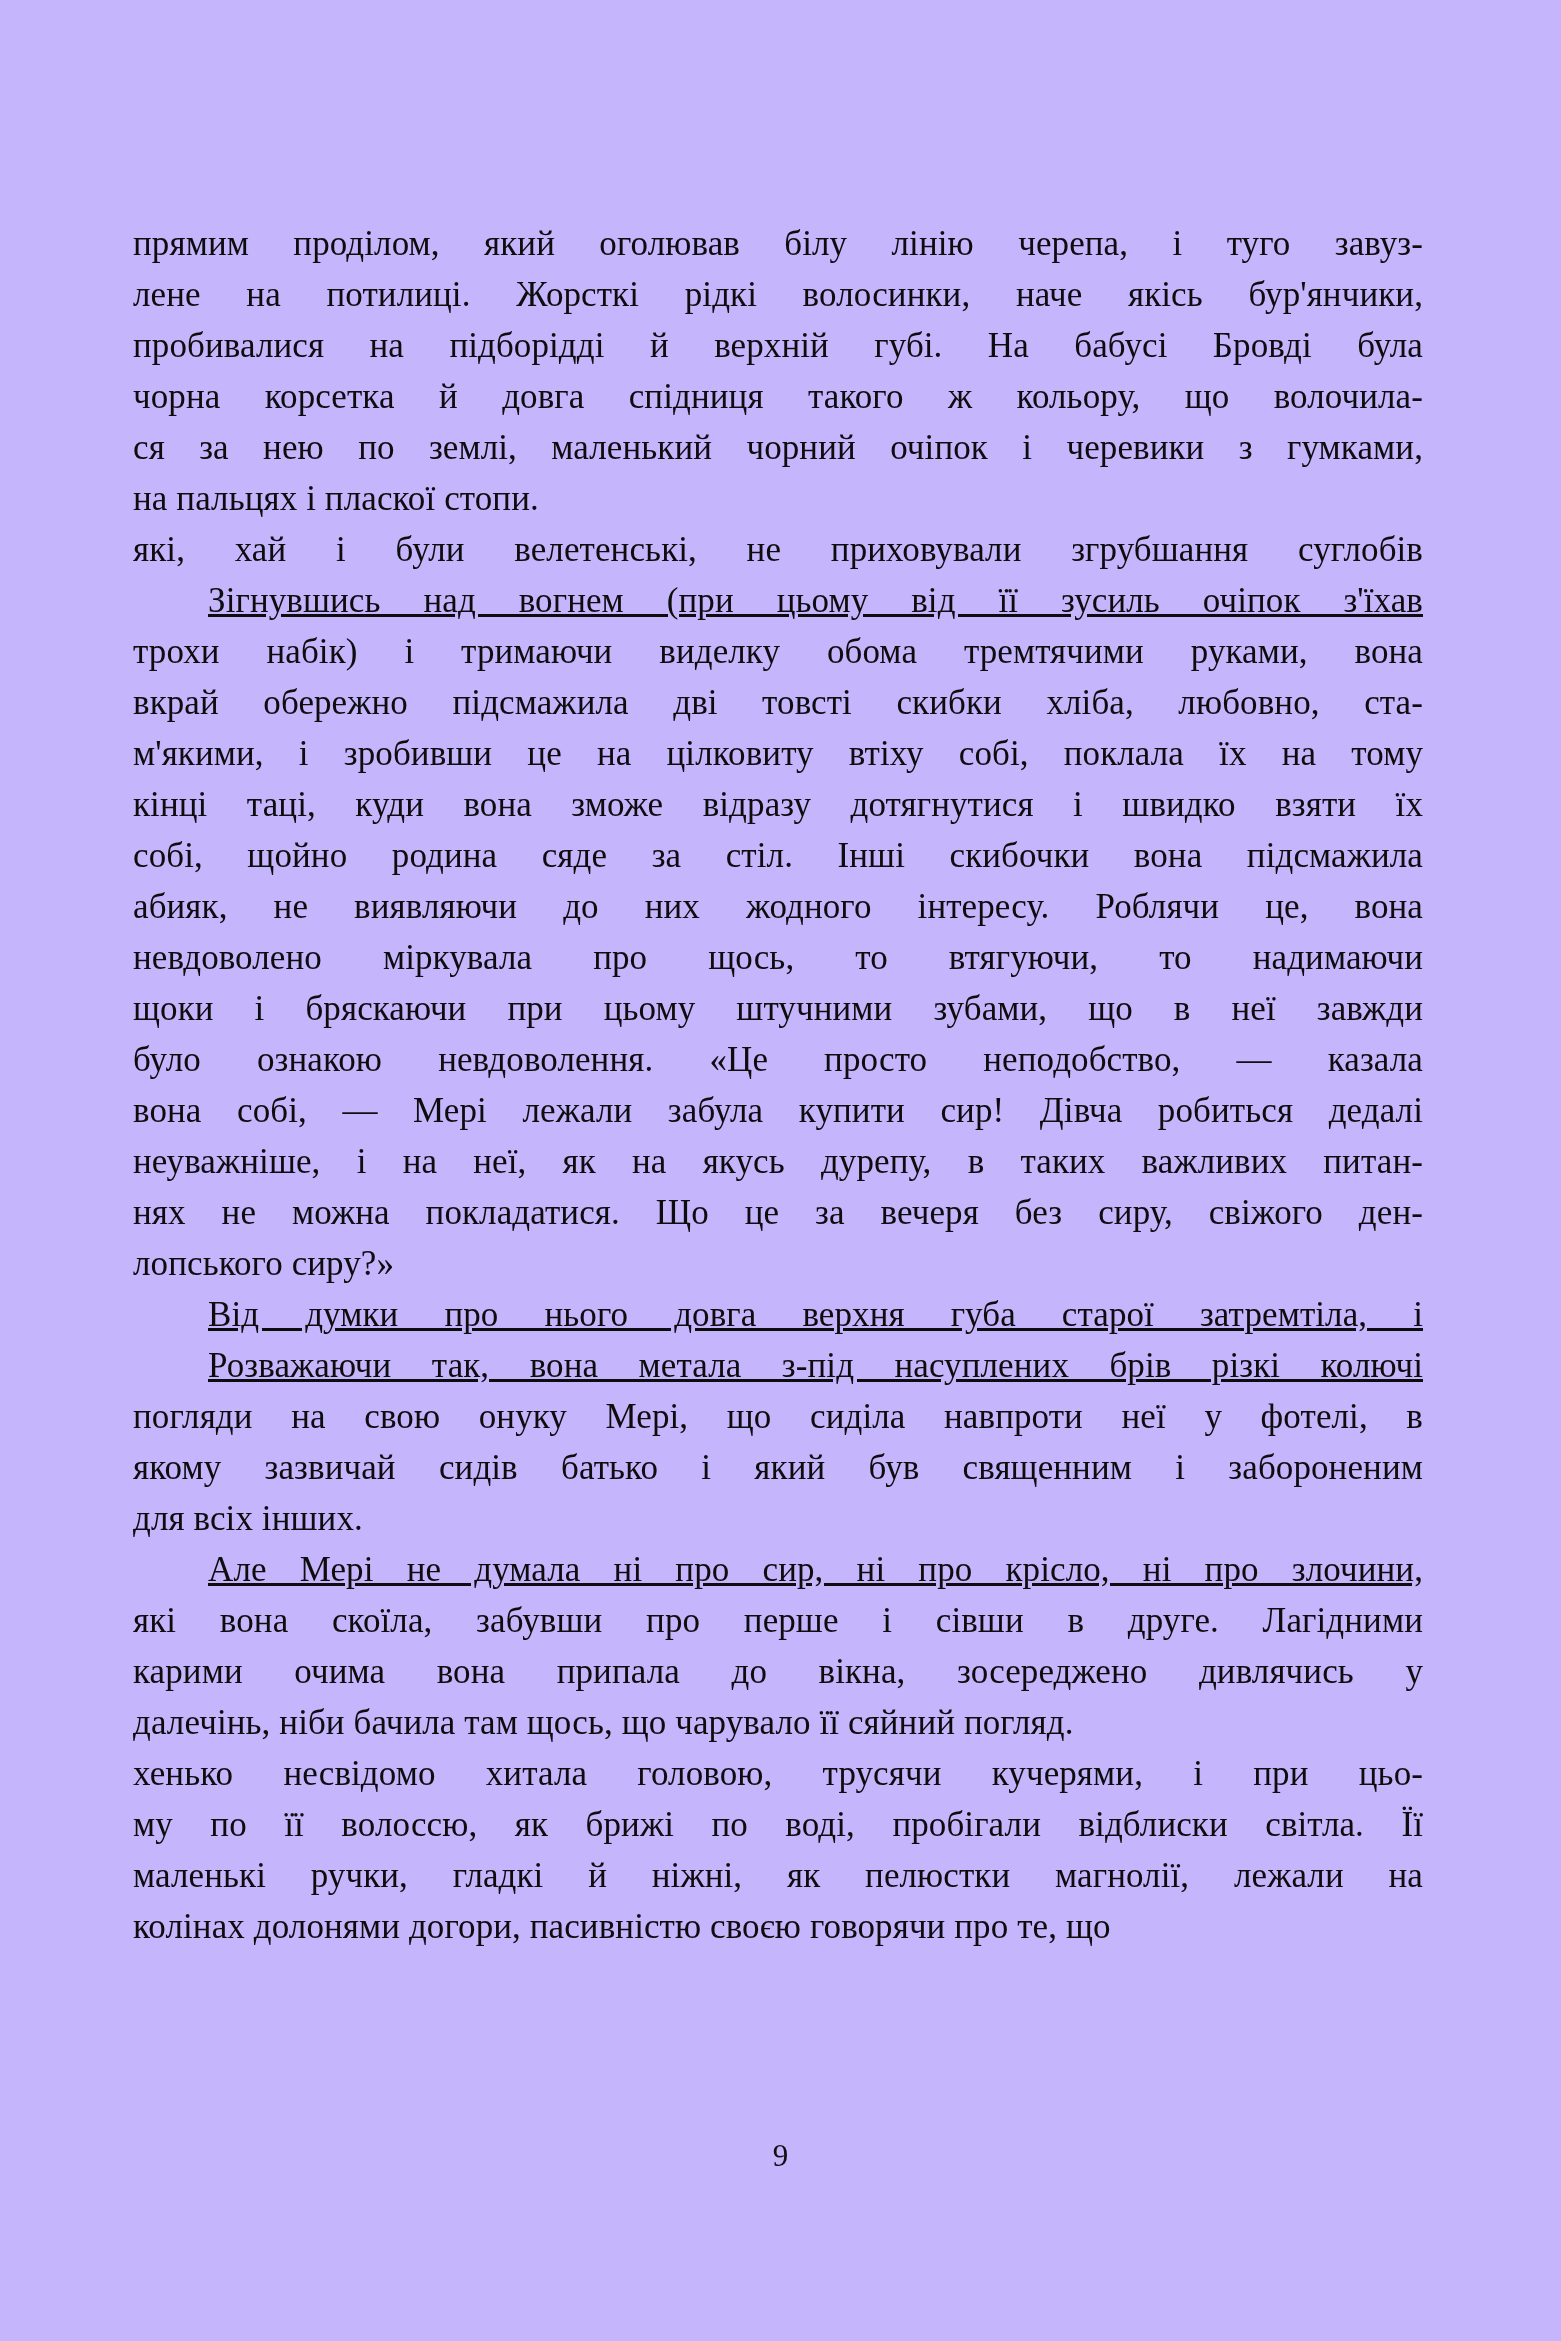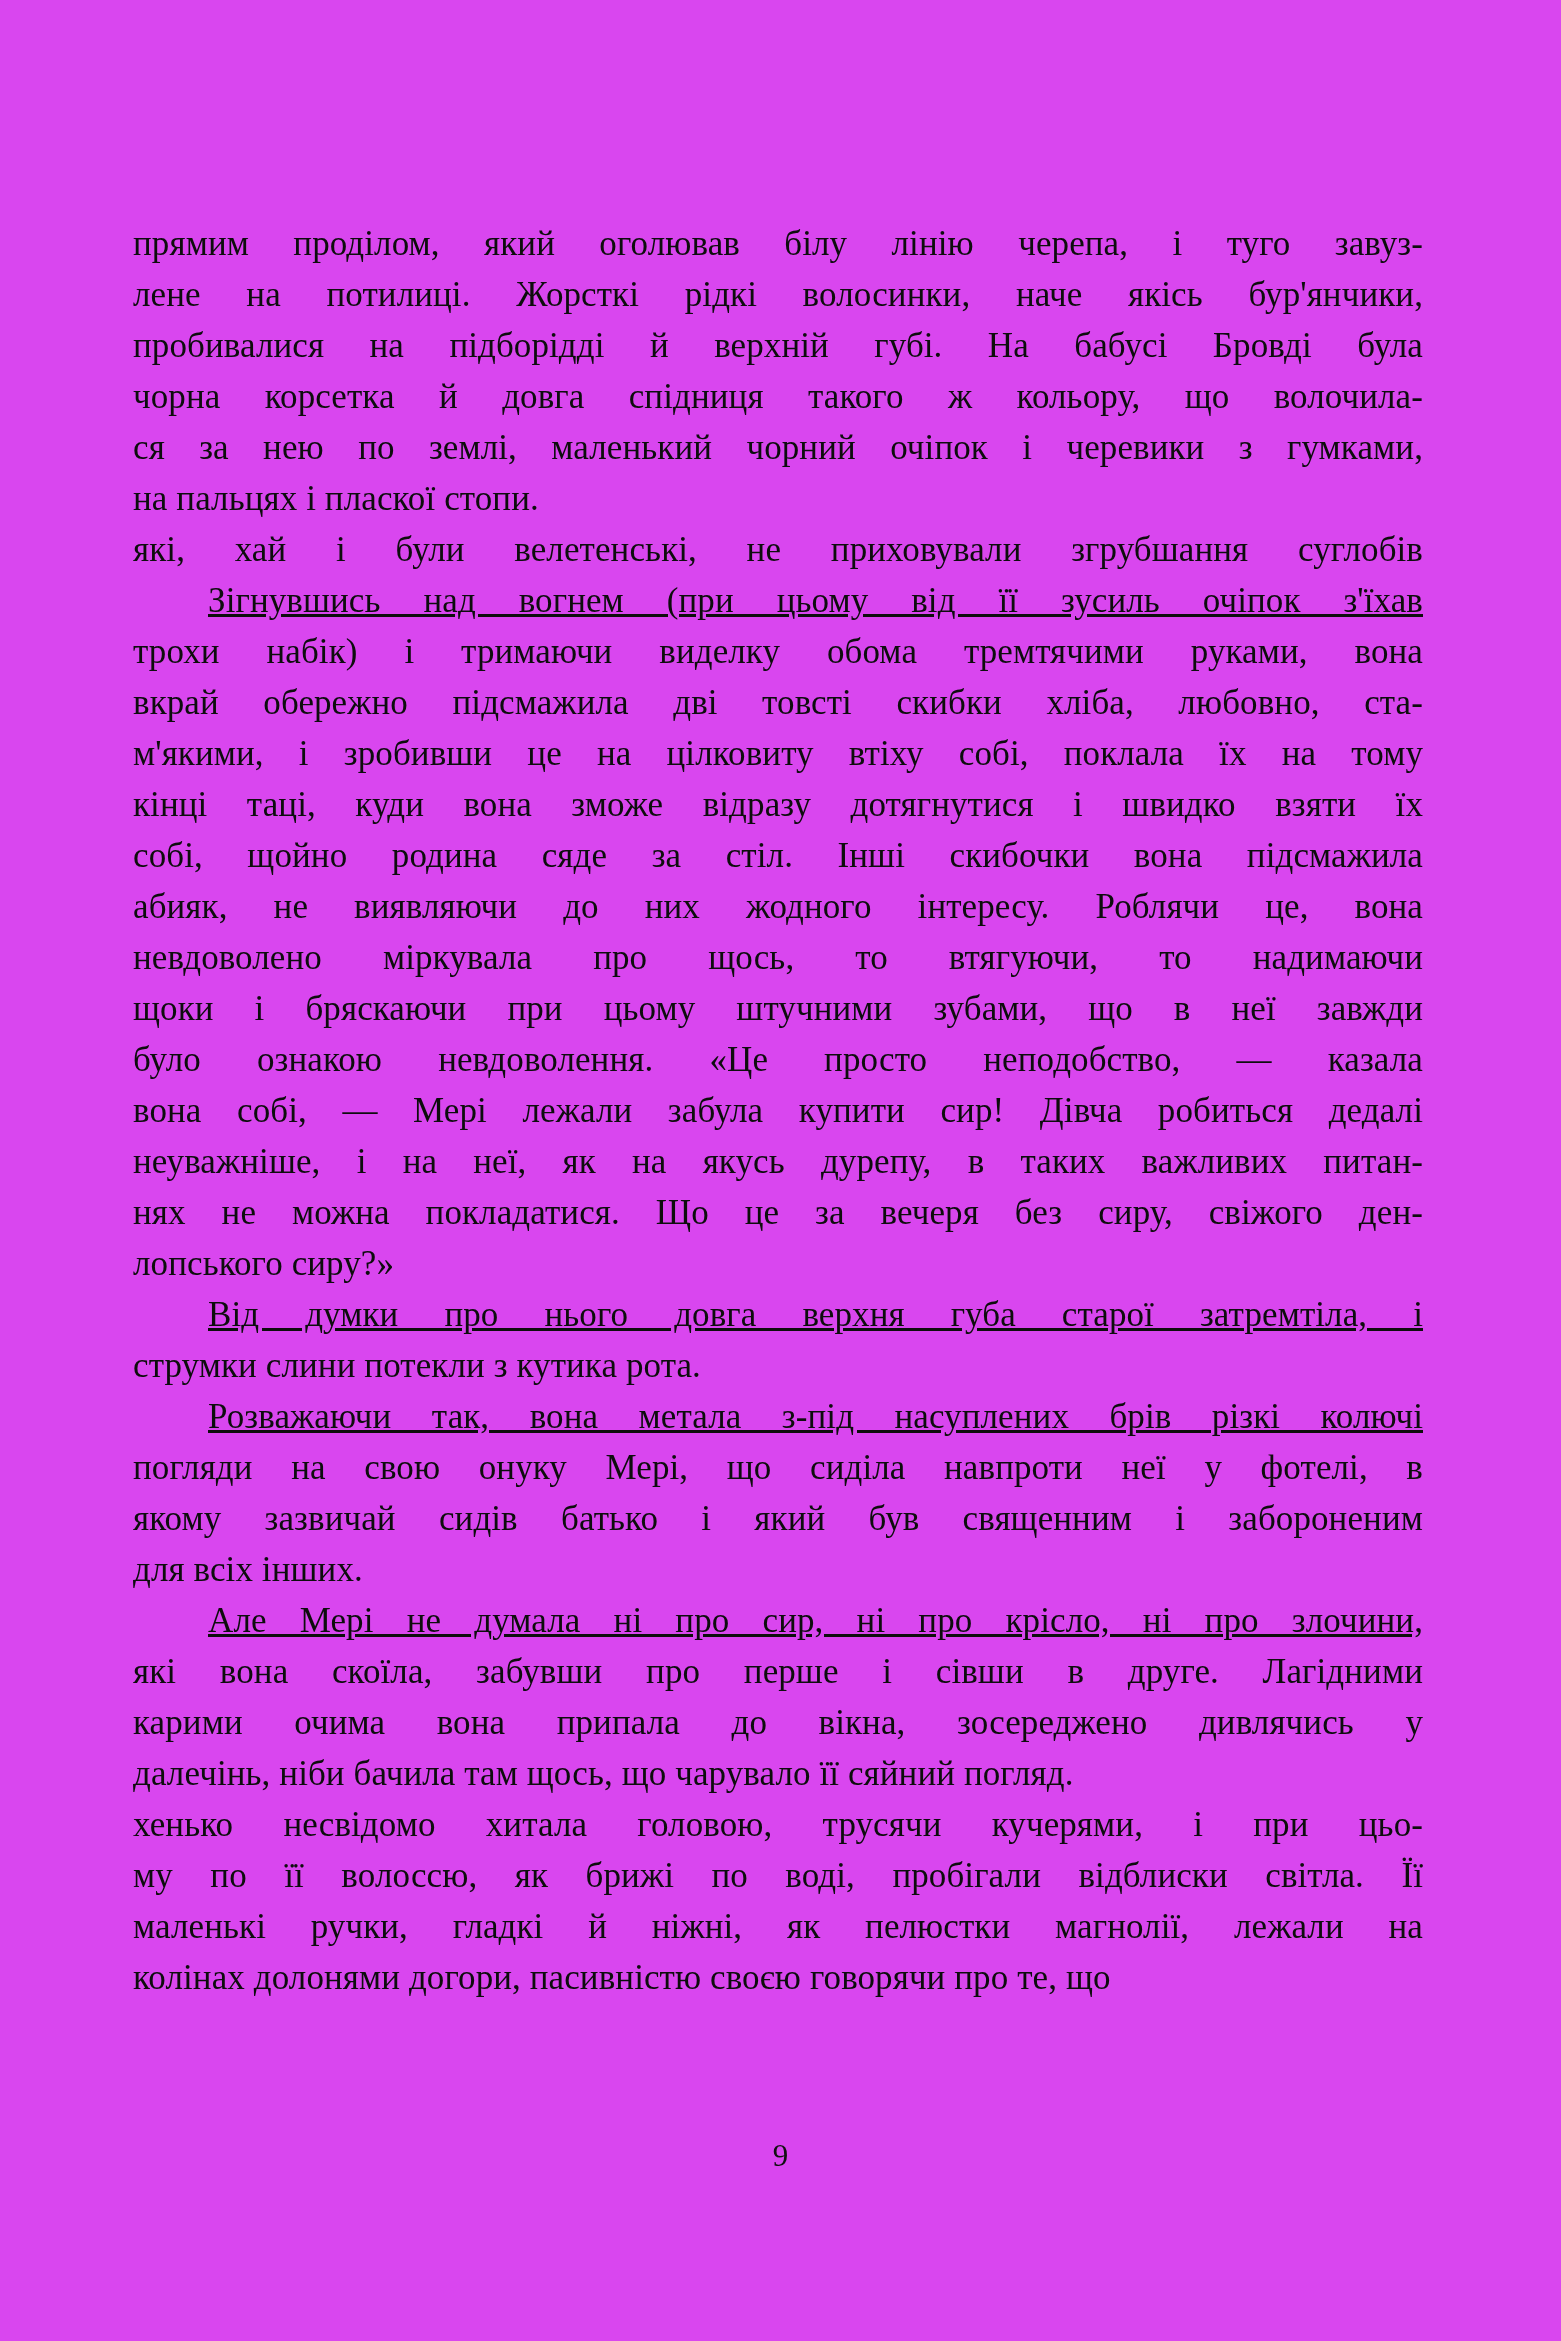--- a/index.html
+++ b/index.html
@@ -5,21 +5,21 @@
 <style>
   html, body {
     margin: 0;
     padding: 0;
     background: #ffffff;
   }
   .page {
     position: relative;
     width: 1561px;
     height: 2342px;
-    background: #d946ef;
+    background: #c4b5fd;
     overflow: hidden;
     font-family: "Liberation Serif", "DejaVu Serif", serif;
     color: #0d0d0d;
   }
 
   
   .text-block {
     position: absolute;
     left: 133px;
     top: 218px;
@@ -91,21 +91,20 @@
         <span class="line">невдоволено міркувала про щось, то втягуючи, то надимаючи</span>
         <span class="line">щоки і бряскаючи при цьому штучними зубами, що в неї завжди</span>
         <span class="line">було ознакою невдоволення. «Це просто неподобство, — казала</span>
         <span class="line">вона собі, — Мері лежали забула купити сир! Дівча робиться дедалі</span>
         <span class="line">неуважніше, і на неї, як на якусь дурепу, в таких важливих питан-</span>
         <span class="line">нях не можна покладатися. Що це за вечеря без сиру, свіжого ден-</span>
         <span class="line last">лопського сиру?»</span>
       </p>
       <p class="para">
         <span class="line indent">Від думки про нього довга верхня губа старої затремтіла, і</span>
-        <span class="line last">струмки слини потекли з кутика рота.</span>
       </p>
       <p class="para">
         <span class="line indent">Розважаючи так, вона метала з-під насуплених брів різкі колючі</span>
         <span class="line">погляди на свою онуку Мері, що сиділа навпроти неї у фотелі, в</span>
         <span class="line">якому зазвичай сидів батько і який був священним і забороненим</span>
         <span class="line last">для всіх інших.</span>
       </p>
       <p class="para">
         <span class="line indent">Але Мері не думала ні про сир, ні про крісло, ні про злочини,</span>
         <span class="line">які вона скоїла, забувши про перше і сівши в друге. Лагідними</span>

